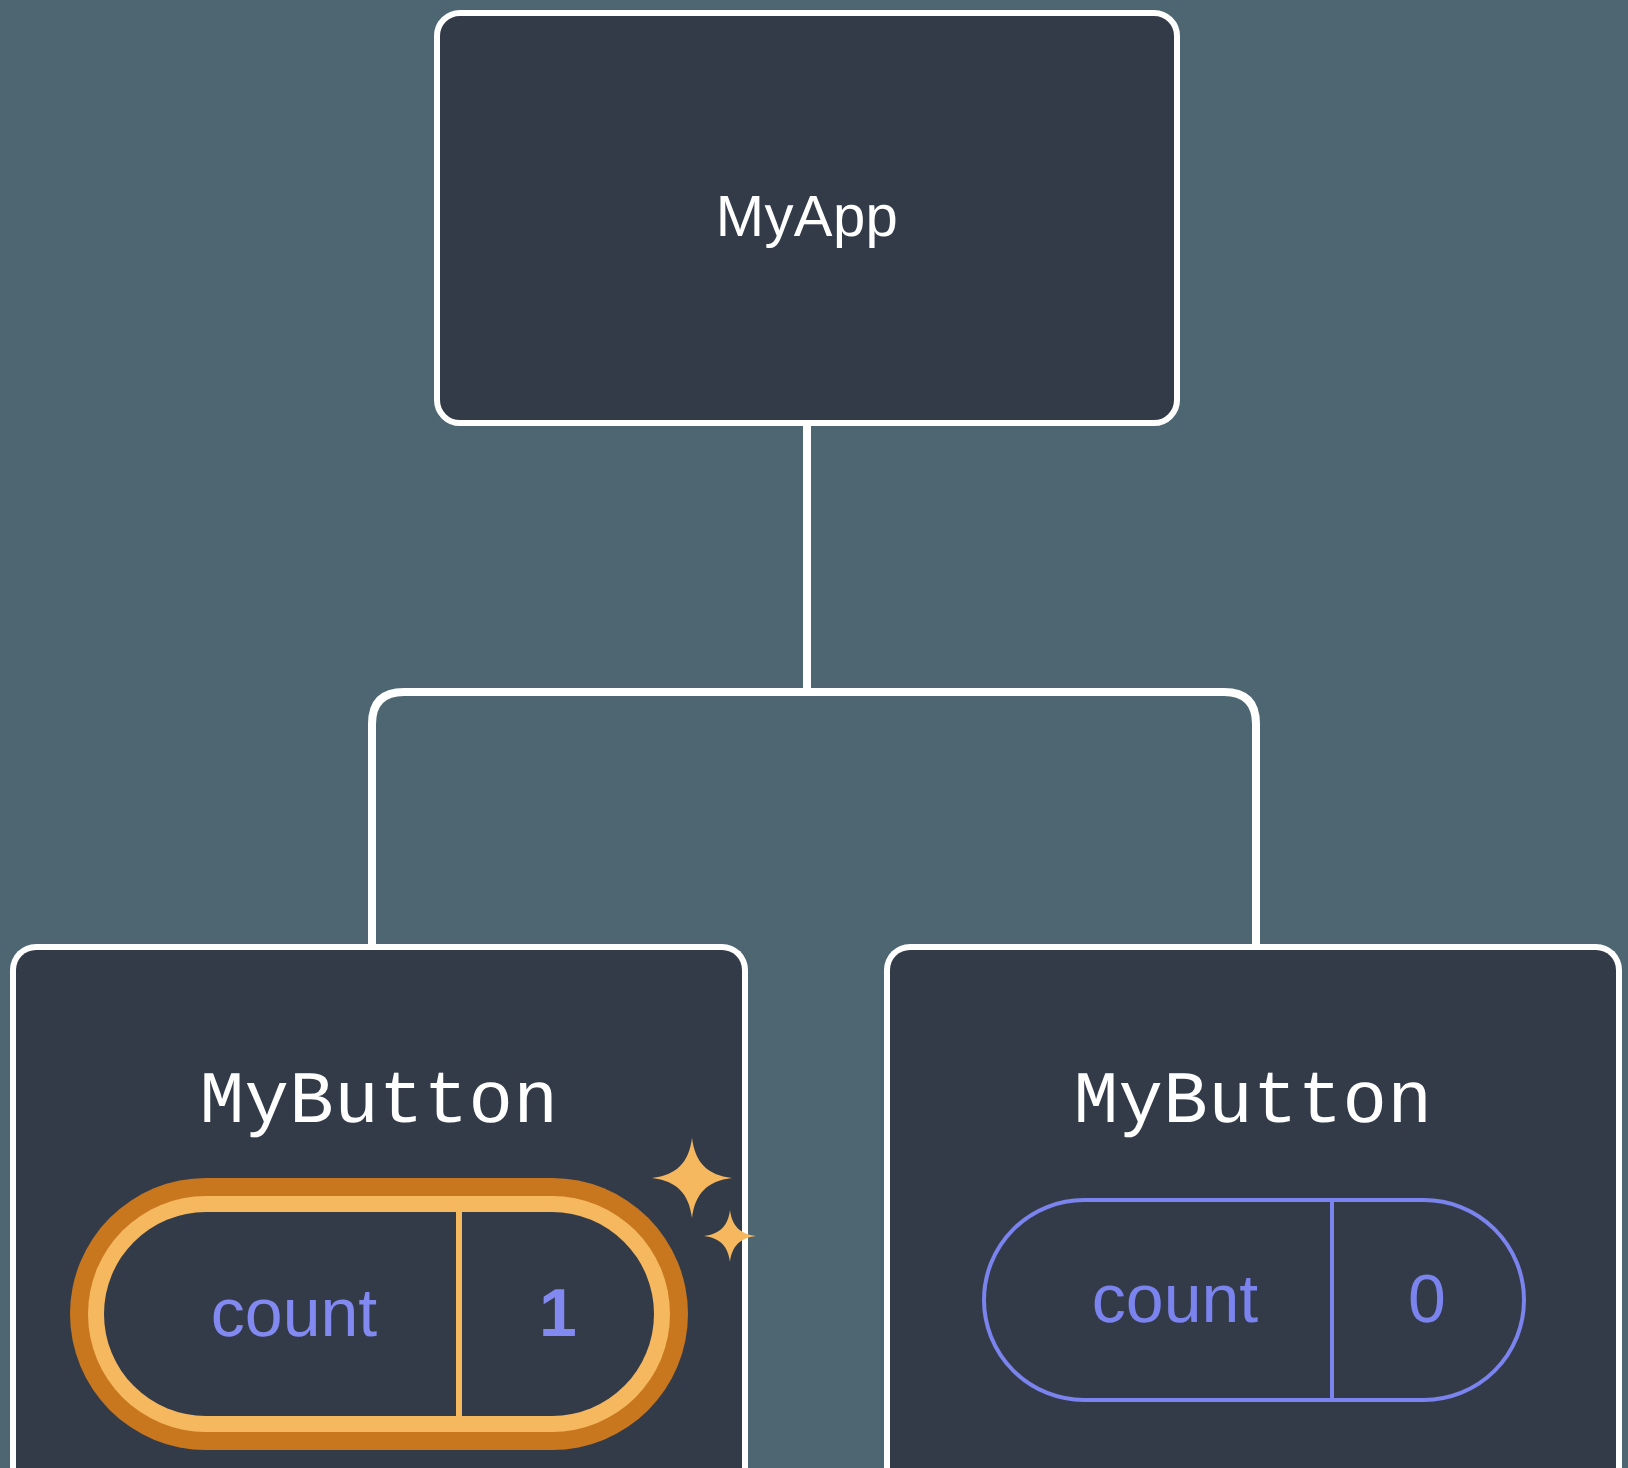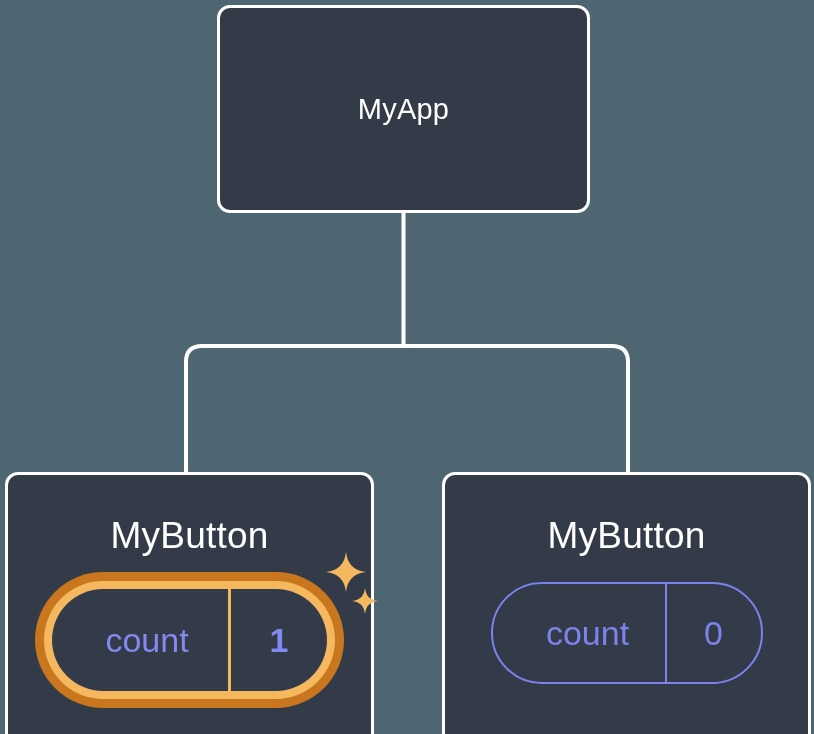--- a/index.html
+++ b/index.html
@@ -72,21 +72,22 @@
     font-weight: 400;
     letter-spacing: 0.2px;
     line-height: 1;
     white-space: nowrap;
   }
   .node-root .node-title {
     font-size: 29px;
   }
   .node-child-left .node-title,
   .node-child-right .node-title {
-    margin-top: 42px;
+    margin-top: 59px;
+    font-family: Liberation Mono, monospace;
   }
 
   
   .pill-wrap {
     position: relative;
     margin-top: 28px;
     display: flex;
     align-items: center;
     justify-content: flex-end;
   }

